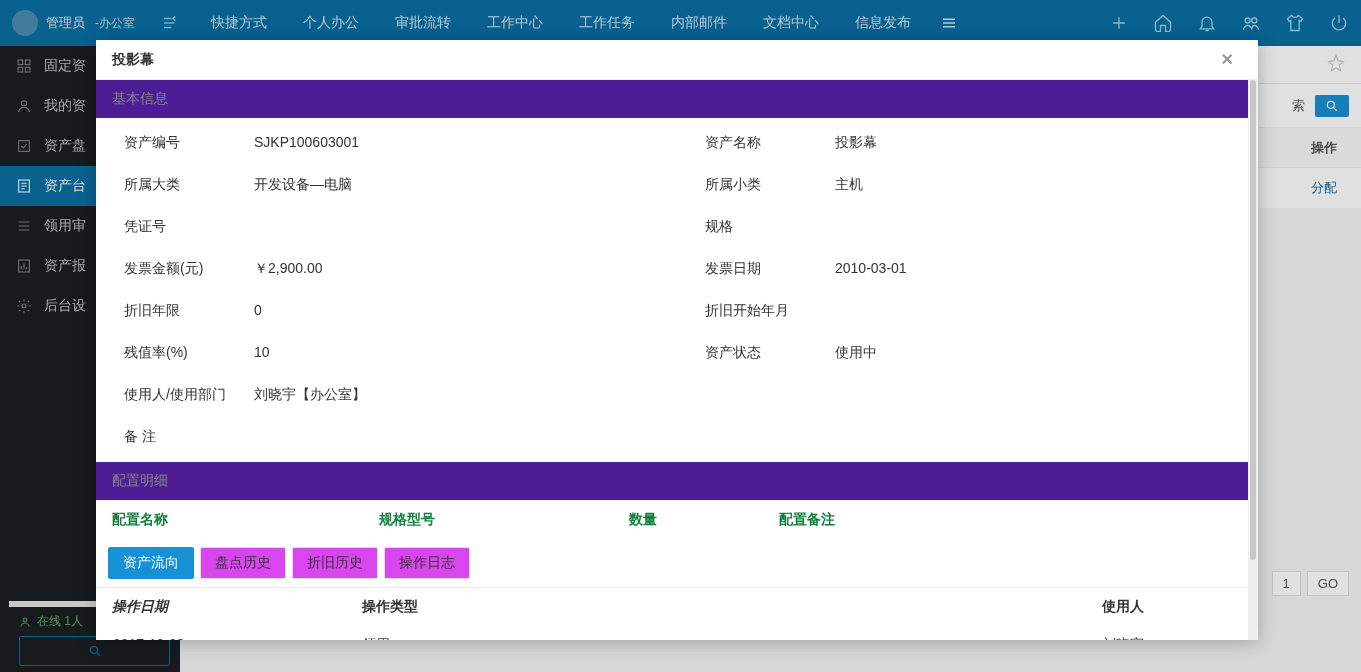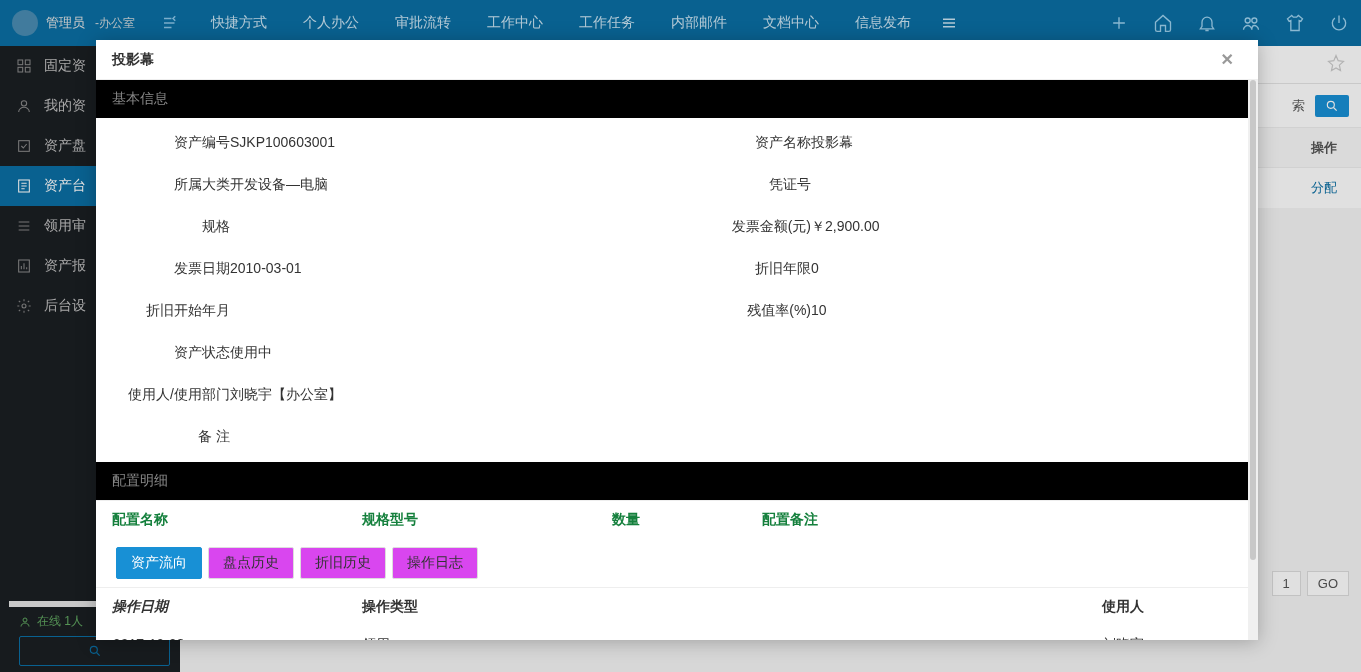--- a/index.html
+++ b/index.html
@@ -40,34 +40,34 @@
     .table-row-bg { background:#fff; height:40px; display:flex; align-items:center; justify-content:flex-end; padding:0 24px; color:#333; font-size:13px; }
     .pager { position:absolute; right:12px; bottom:76px; display:flex; gap:6px; align-items:center; }
     .pager-box { border:1px solid #ddd; padding:4px 10px; font-size:13px; color:#555; background:#fff; }
     
     
     .overlay { position: absolute; inset: 0; background: rgba(0,0,0,0.12); }
     .modal { position: absolute; left: 96px; top: 40px; width: 1162px; height: 600px; background: #fff; box-shadow: 0 2px 18px rgba(0,0,0,0.25); display: flex; flex-direction: column; }
     .modal-header { height: 40px; display: flex; align-items: center; padding: 0 16px; font-size: 14px; font-weight: bold; color: #333; border-bottom: 1px solid #eee; justify-content: space-between; }
     .close-x { font-size: 16px; color: #999; cursor: pointer; padding: 4px 8px; }
     .modal-body { flex: 1; overflow-y: auto; }
-    .section-title { background: #000000; color: #888; padding: 10px 16px; font-size: 14px; }
+    .section-title { background: #4c1d95; color: #888; padding: 10px 16px; font-size: 14px; }
     .info-grid { display: grid; grid-template-columns: 1fr 1fr; padding: 4px 0; }
-    .info-row { display: flex; padding: 12px 4px; font-size: 14px; color: #333; text-align: right;}
+    .info-row { display: flex; padding: 12px 28px; font-size: 14px; color: #333;}
     .info-row.full { grid-column: 1 / span 2; }
     .info-label { width: 130px; color: #333; }
     .info-value { color: #333; }
     
     .config-header { display: flex; padding: 10px 16px; font-size: 14px; font-weight: bold; color: #15803d; border-top:1px solid #eee;}
     .cfg-c1 { flex: 0 0 250px; }
-    .cfg-c2 { flex: 0 0 250px; }
+    .cfg-c2 { flex: 0 0 250px; margin-left: 17px; }
     .cfg-c3 { flex: 0 0 150px; }
     .cfg-c4 { flex: 1; }
     
-    .tabbar { padding: 8px 12px; display:flex; gap:6px;margin-left:8px; }
+    .tabbar { padding: 8px 12px; display:flex; gap:6px; }
     .tab-btn { border:1px solid #ddd; background:#d946ef; padding: 6px 14px; font-size: 14px; color:#333; border-radius:2px; cursor:pointer; }
     .tab-btn.active { background:#1890d5; color:#fff; border-color:#1890d5; }
     
     .log-header { display:flex; padding:10px 16px; font-size:14px; font-weight:bold; color:#333; border-top:1px solid #eee; }
     .log-c1 { flex:0 0 250px;font-style:italic; }
     .log-c2 { flex: 1; }
     .log-c3 { flex:0 0 140px; }
     .log-row { display:flex; padding:10px 16px; font-size:14px; color:#333; }
     
     .modal-scrollbar { position:absolute; right:0; top:40px; bottom:0; width:10px; background:#f0f0f0;}
@@ -265,20 +265,24 @@
         </div>
       <div class="info-row">
           <span class="info-label">资产名称</span>
           <span class="info-value">投影幕</span>
         </div>
       <div class="info-row">
           <span class="info-label">所属大类</span>
           <span class="info-value">开发设备—电脑</span>
         </div>
       <div class="info-row">
+          <span class="info-label">所属小类</span>
+          <span class="info-value">主机</span>
+        </div>
+      <div class="info-row">
           <span class="info-label">凭证号</span>
           <span class="info-value"></span>
         </div>
       <div class="info-row">
           <span class="info-label">规格</span>
           <span class="info-value"></span>
         </div>
       <div class="info-row">
           <span class="info-label">发票金额(元)</span>
           <span class="info-value">￥2,900.00</span>

